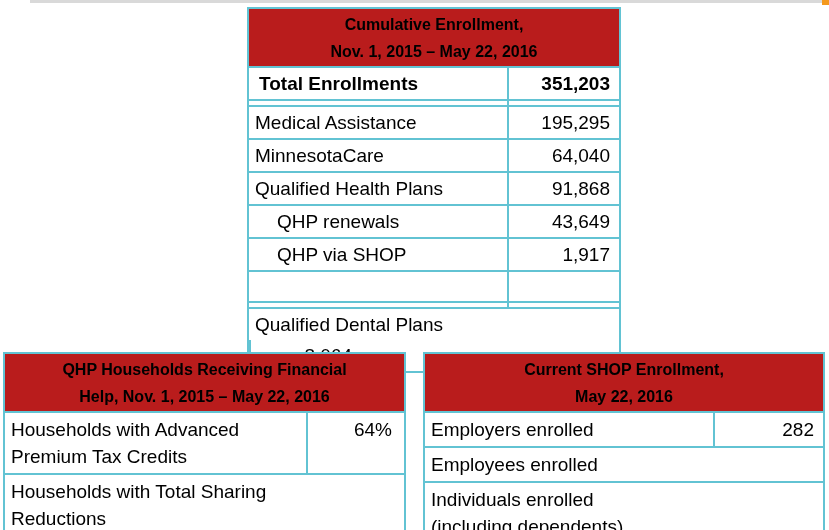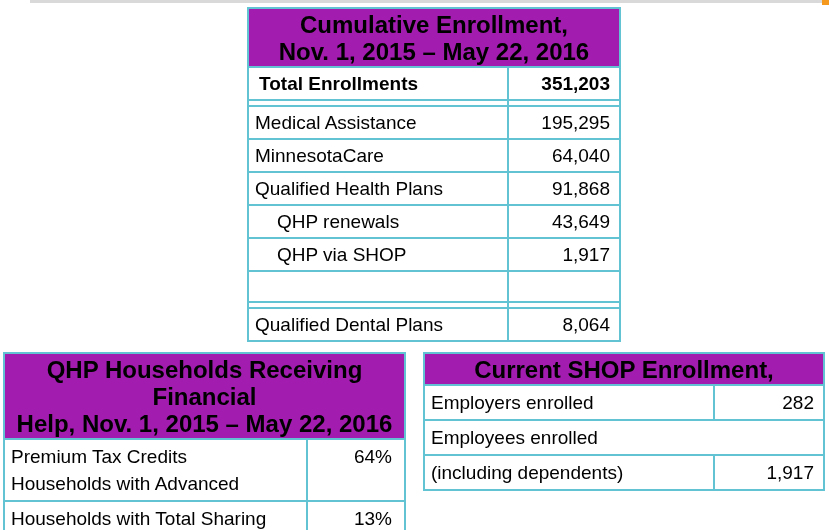--- a/index.html
+++ b/index.html
@@ -23,36 +23,36 @@
     background: #f4991d;
   }
 
   
   .dtable {
     position: absolute;
     border: 2px solid #62c3d3;
     background: #ffffff;
   }
   .dtable .thead {
-    background: #a21caf;
+    background: #b91c1c;
     border-bottom: 2px solid #62c3d3;
     text-align: center;
     font-weight: bold;
-    font-size: 24px;
+    font-size: 16px;
     line-height: 27px;
     padding: 2px 2px 1px 2px;
   }
   .row {
     display: flex;
     align-items: stretch;
     border-bottom: 2px solid #62c3d3;
     font-size: 19px;
     line-height: 25px;
   }
-  .row:last-child { border-bottom: none; }
+  .row:last-child { border-bottom: none; flex-direction: column; }
   .row .lbl {
     flex: 1 1 auto;
     padding: 3px 4px 3px 6px;
   }
   .row .val {
     flex: 0 0 auto;
     border-left: 2px solid #62c3d3;
     text-align: right;
     padding: 3px 9px 3px 4px;
   }
@@ -140,46 +140,48 @@
     </div>
   </div>
 
   <div class="dtable" id="t-financial">
     <div class="thead">
       <div>QHP Households Receiving Financial</div>
       <div>Help, Nov. 1, 2015 – May 22, 2016</div>
     </div>
     <div class="row">
       <div class="lbl">
+        <div>Households with Advanced</div>
         <div>Premium Tax Credits</div>
-        <div>Households with Advanced</div>
       </div>
       <div class="val">64%</div>
     </div>
     <div class="row">
       <div class="lbl">
         <div>Households with Total Sharing</div>
         <div>Reductions</div>
       </div>
       <div class="val">13%</div>
     </div>
   </div>
 
   <div class="dtable" id="t-shop">
     <div class="thead">
       <div>Current SHOP Enrollment,</div>
+      <div>May 22, 2016</div>
     </div>
     <div class="row">
       <div class="lbl">Employers enrolled</div>
       <div class="val">282</div>
     </div>
     <div class="row">
       <div class="lbl">Employees enrolled</div>
     </div>
     <div class="row">
       <div class="lbl">
+        <div>Individuals enrolled</div>
         <div>(including dependents)</div>
       </div>
       <div class="val">1,917</div>
     </div>
   </div>
 
 </div>
 
 </body></html>

